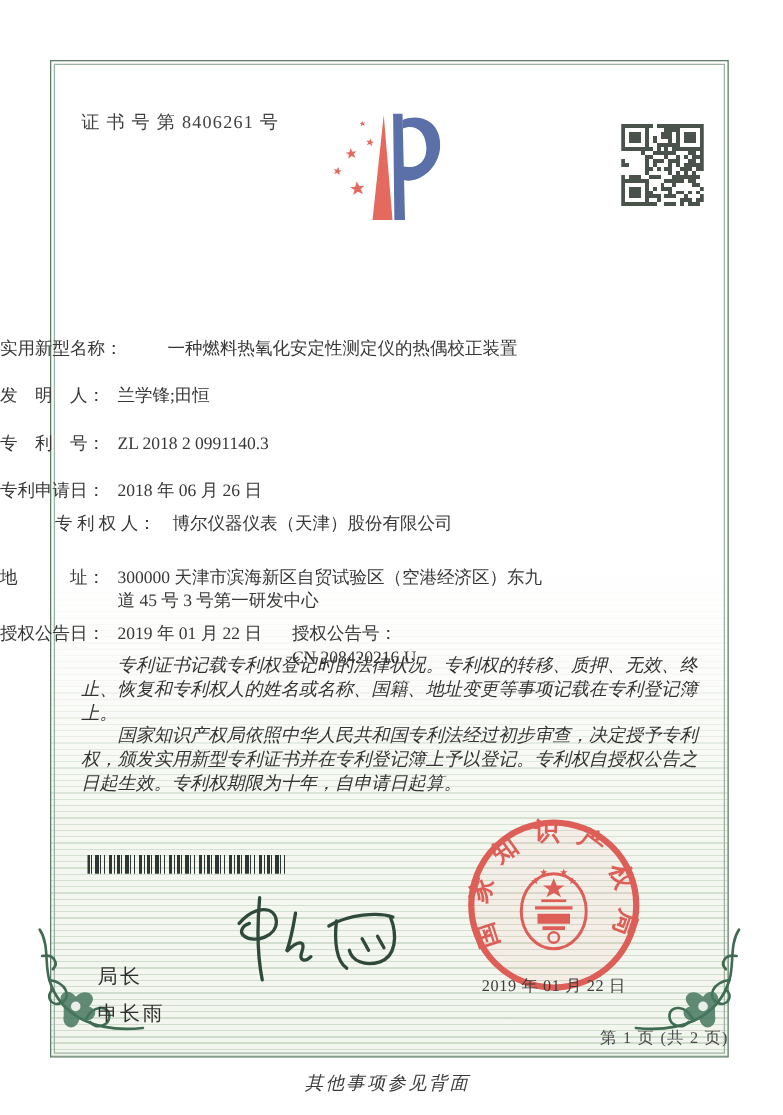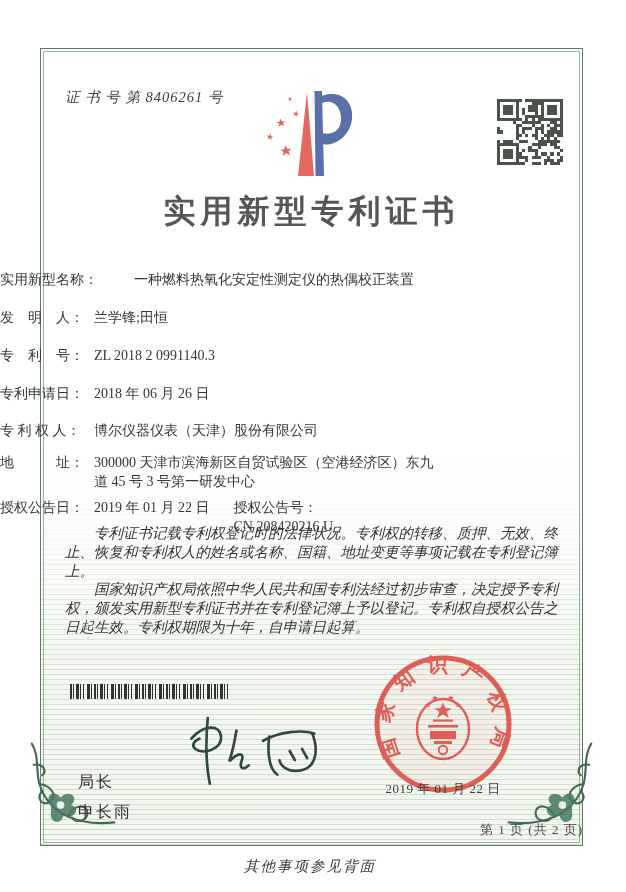--- a/index.html
+++ b/index.html
@@ -16,32 +16,31 @@
       repeating-linear-gradient(180deg, rgba(148,178,144,.38) 0 1px, rgba(255,255,255,0) 1px 5px),
       #f3f6ee;
   }
   .frame-inner{
     position:absolute; inset:2px; border:1.5px solid #9ab3a3; pointer-events:none;
   }
   
   .cert-no{
     position:absolute; left:65px; top:88px; font-size:14.5px; letter-spacing:1px;
     color:#3f3f3f;
-    font-style:italic;
   }
   .logo{ position:absolute; left:243px; top:86px; width:115px; height:100px; }
   .qr{ position:absolute; left:497px; top:99px; width:66px; height:66px; }
   
   .title{
     position:absolute; left:40px; top:190px; width:543px; text-align:center;
     font-size:32px; font-weight:600; letter-spacing:5px; color:#565656;
   }
   .frow{ position:absolute; left:0; display:flex; align-items:flex-start; font-size:14px; line-height:19px; color:#373737; white-space:nowrap;}
   .flabel{ display:inline-block; width:94px; flex:none; }
-  .r1{top:270px;gap:40px;} .r2{top:308px;} .r3{top:346px;} .r4{top:384px;} .r5{top:421px;} .r6{top:453px;} .r7{top:498px;}
+  .r1{top:270px;gap:40px;} .r2{top:308px;} .r3{top:346px;} .r4{top:384px;} .r5{top:410px;padding-left:44px;} .r6{top:453px;} .r7{top:498px;}
   .addr-lines{ display:flex; flex-direction:column; }
   .pair2{ margin-left:24px; display:flex;flex-direction:column; }
   
   .legal{
     position:absolute; left:65px; top:524px; width:497px;
     font-size:14.5px; line-height:18.8px; font-style:italic; color:#333;
   }
   .legal p{ margin:0; text-indent:2em; }
   
   .barcode{
@@ -360,21 +359,20 @@
         <rect x="11" y="20" width="1" height="1"></rect>
         <rect x="12" y="20" width="1" height="1"></rect>
         <rect x="13" y="20" width="1" height="1"></rect>
         <rect x="15" y="20" width="1" height="1"></rect>
         <rect x="17" y="20" width="1" height="1"></rect>
         <rect x="18" y="20" width="1" height="1"></rect>
         <rect x="19" y="20" width="1" height="1"></rect>
       </g>
   </svg>
 
-  <div class="title">实用新型专利证书</div>
 
   <div class="frow r1">
     <span class="flabel">实用新型名称：</span>
     <span class="fvalue">一种燃料热氧化安定性测定仪的热偶校正装置</span>
   </div>
   <div class="frow r2">
     <span class="flabel">发　明　人：</span>
     <span class="fvalue">兰学锋;田恒</span>
   </div>
   <div class="frow r3">

